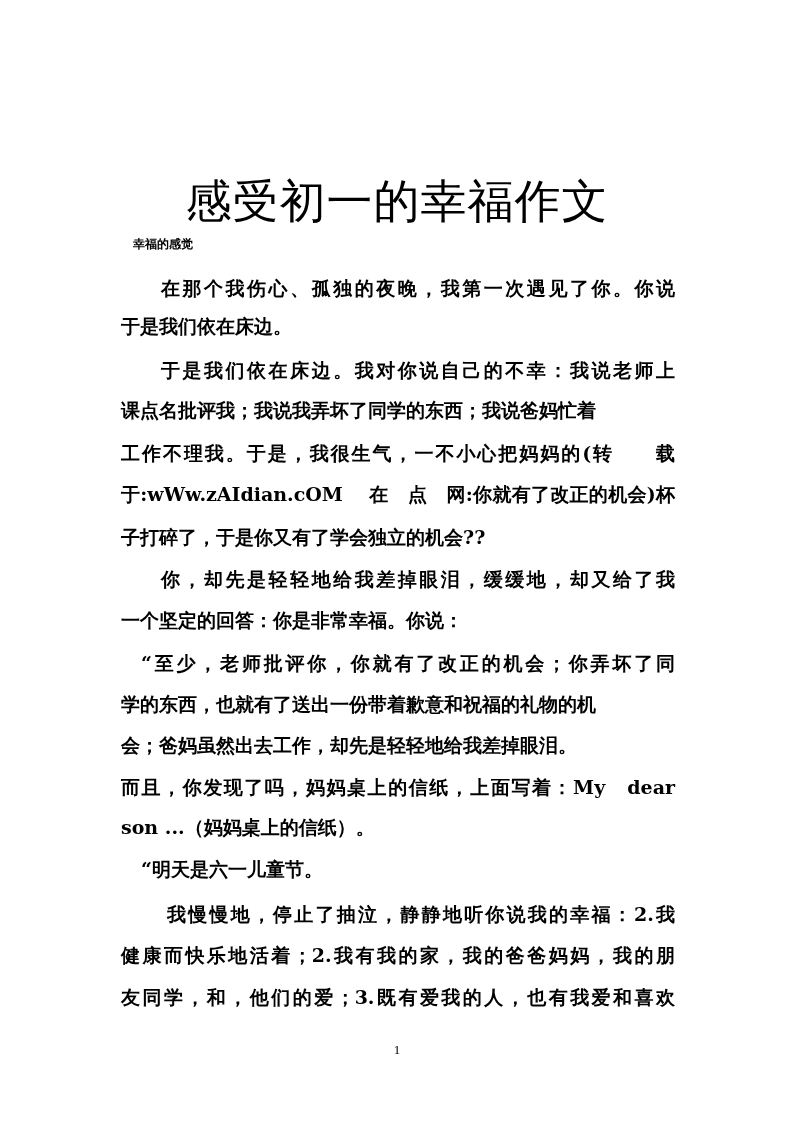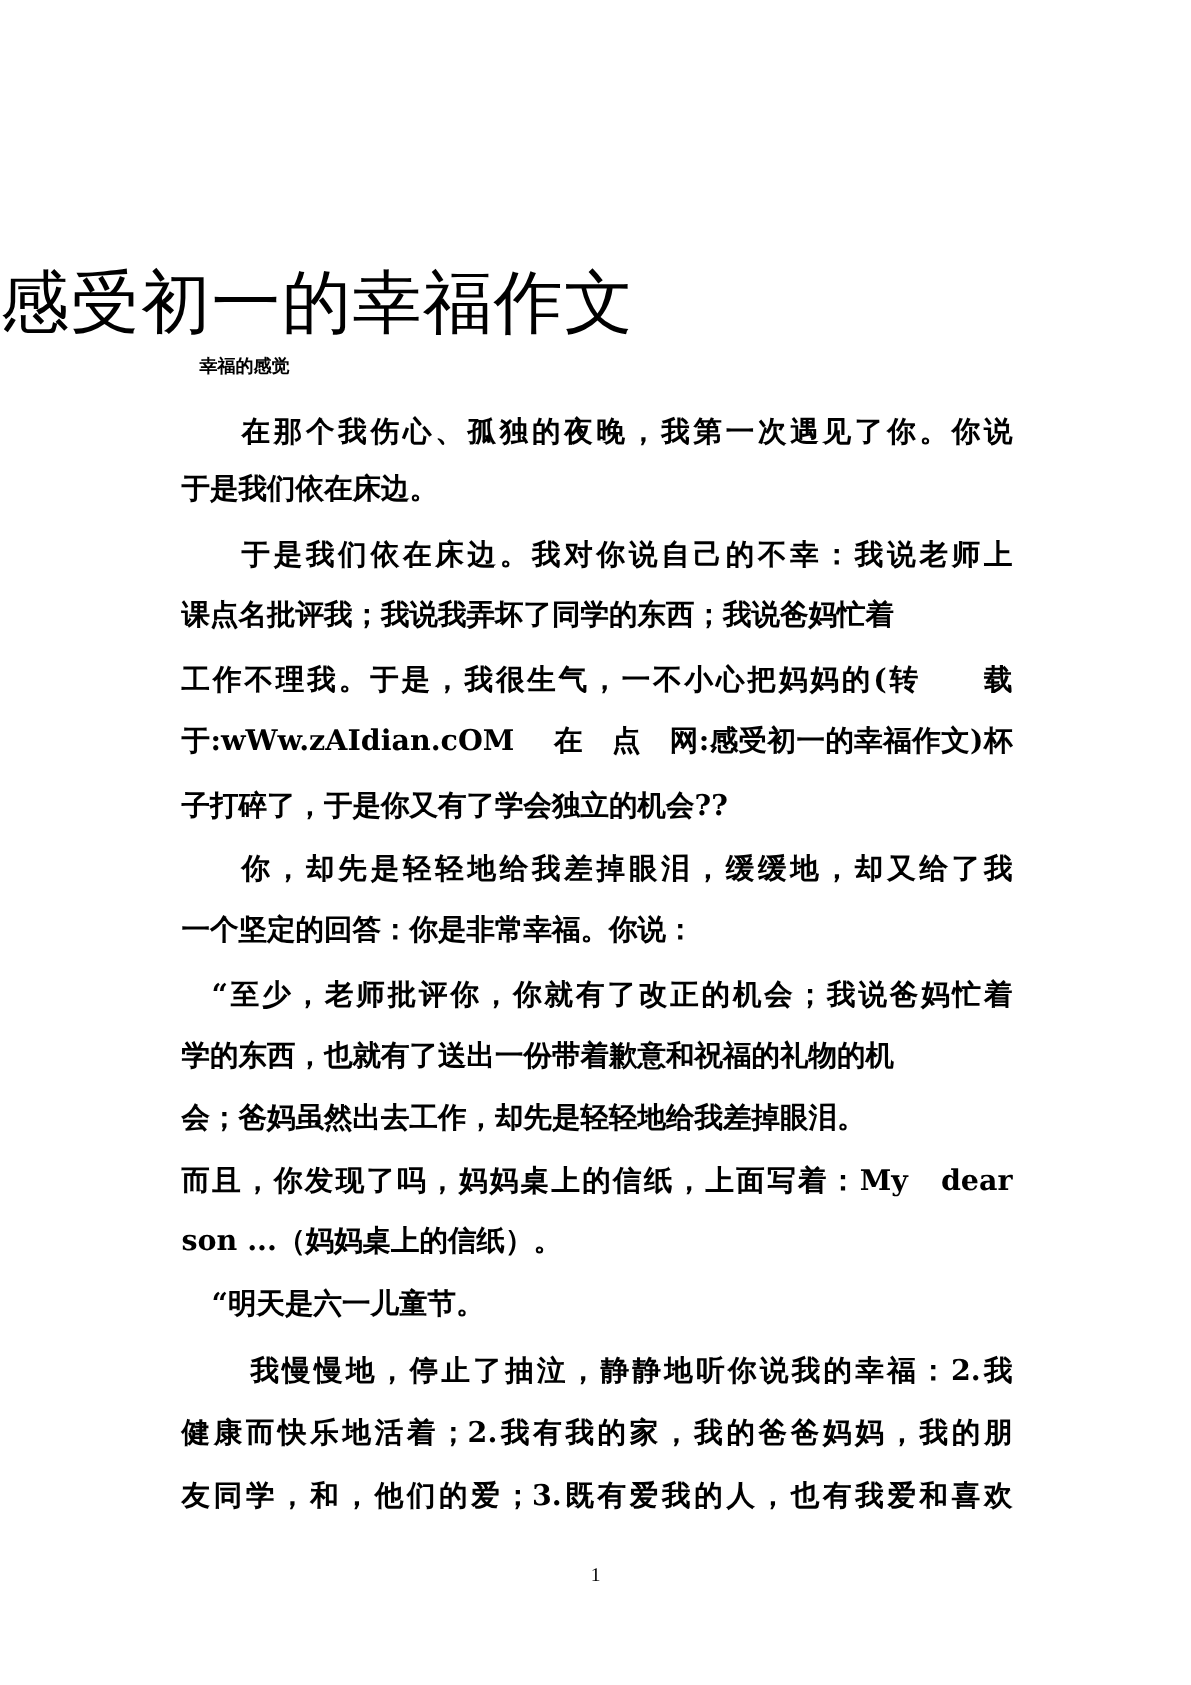--- a/index.html
+++ b/index.html
@@ -1,18 +1,18 @@
 <!DOCTYPE html>
 <html><head>
 <meta charset="utf-8">
 <style>
   html, body { margin: 0; padding: 0; background: #ffffff; }
   body { width: 794px; height: 1123px; position: relative; overflow: hidden;
          font-family: "DejaVu Serif", "Liberation Serif", serif; color: #000; }
-  .title { position: absolute; top: 140px; left: 0; width: 794px; text-align: left;
+  .title { position: absolute; top: 140px; left: 0; width: 794px; text-align: center;
            font-size: 46px; letter-spacing: 1px; font-weight: normal; }
   .subtitle { position: absolute; top: 236px; left: 133px; font-size: 12px; font-weight: bold; }
   .body-text { position: absolute; left: 121px; width: 554px; font-size: 19px; font-weight: bold; }
   .line { position: absolute; left: 0; white-space: nowrap; height: 24px; line-height: 24px; }
   .justify { width: 554px; text-align: justify; text-align-last: justify; }
   .page-number { position: absolute; top: 1042px; left: 0; width: 794px; text-align: center;
                  font-size: 13px; font-family: "Liberation Serif", serif; }
 </style>
 </head>
 <body>
@@ -20,25 +20,25 @@
 <div>
   <h1 class="title">感受初一的幸福作文</h1>
   <div class="subtitle">幸福的感觉</div>
 
   <div class="body-text">
     <div class="line justify" style="top: 276px; left: 40px; width: 514px;">在那个我伤心、孤独的夜晚，我第一次遇见了你。你说</div>
     <div class="line" style="top: 314px; left: 0px;">于是我们依在床边。</div>
     <div class="line justify" style="top: 358px; left: 40px; width: 514px;">于是我们依在床边。我对你说自己的不幸：我说老师上</div>
     <div class="line" style="top: 398px; left: 0px;">课点名批评我；我说我弄坏了同学的东西；我说爸妈忙着</div>
     <div class="line justify" style="top: 441px; left: 0px; width: 554px;">工作不理我。于是，我很生气，一不小心把妈妈的(转　　载</div>
-    <div class="line justify" style="top: 482px; left: 0px; width: 554px;">于:wWw.zAIdian.cOM　 在　点　网:感受初一的幸福作文)杯</div>
+    <div class="line justify" style="top: 482px; left: 0px; width: 554px;">于:wWw.zAIdian.cOM　 在　点　网:你就有了改正的机会)杯</div>
     <div class="line" style="top: 525px; left: 0px;">子打碎了，于是你又有了学会独立的机会??</div>
     <div class="line justify" style="top: 567px; left: 40px; width: 514px;">你，却先是轻轻地给我差掉眼泪，缓缓地，却又给了我</div>
     <div class="line" style="top: 608px; left: 0px;">一个坚定的回答：你是非常幸福。你说：</div>
-    <div class="line justify" style="top: 651px; left: 20px; width: 534px;">“至少，老师批评你，你就有了改正的机会；我说爸妈忙着</div>
+    <div class="line justify" style="top: 651px; left: 20px; width: 534px;">“至少，老师批评你，你就有了改正的机会；你弄坏了同</div>
     <div class="line" style="top: 692px; left: 0px;">学的东西，也就有了送出一份带着歉意和祝福的礼物的机</div>
     <div class="line" style="top: 733px; left: 0px;">会；爸妈虽然出去工作，却先是轻轻地给我差掉眼泪。</div>
     <div class="line justify" style="top: 775px; left: 0px; width: 554px;">而且，你发现了吗，妈妈桌上的信纸，上面写着：My　dear</div>
     <div class="line" style="top: 815px; left: 0px;">son ...（妈妈桌上的信纸）。</div>
     <div class="line" style="top: 857px; left: 20px;">“明天是六一儿童节。</div>
     <div class="line justify" style="top: 902px; left: 46px; width: 508px;">我慢慢地，停止了抽泣，静静地听你说我的幸福：2.我</div>
     <div class="line justify" style="top: 943px; left: 0px; width: 554px;">健康而快乐地活着；2.我有我的家，我的爸爸妈妈，我的朋</div>
     <div class="line justify" style="top: 985px; left: 0px; width: 554px;">友同学，和，他们的爱；3.既有爱我的人，也有我爱和喜欢</div>
   </div>
 

